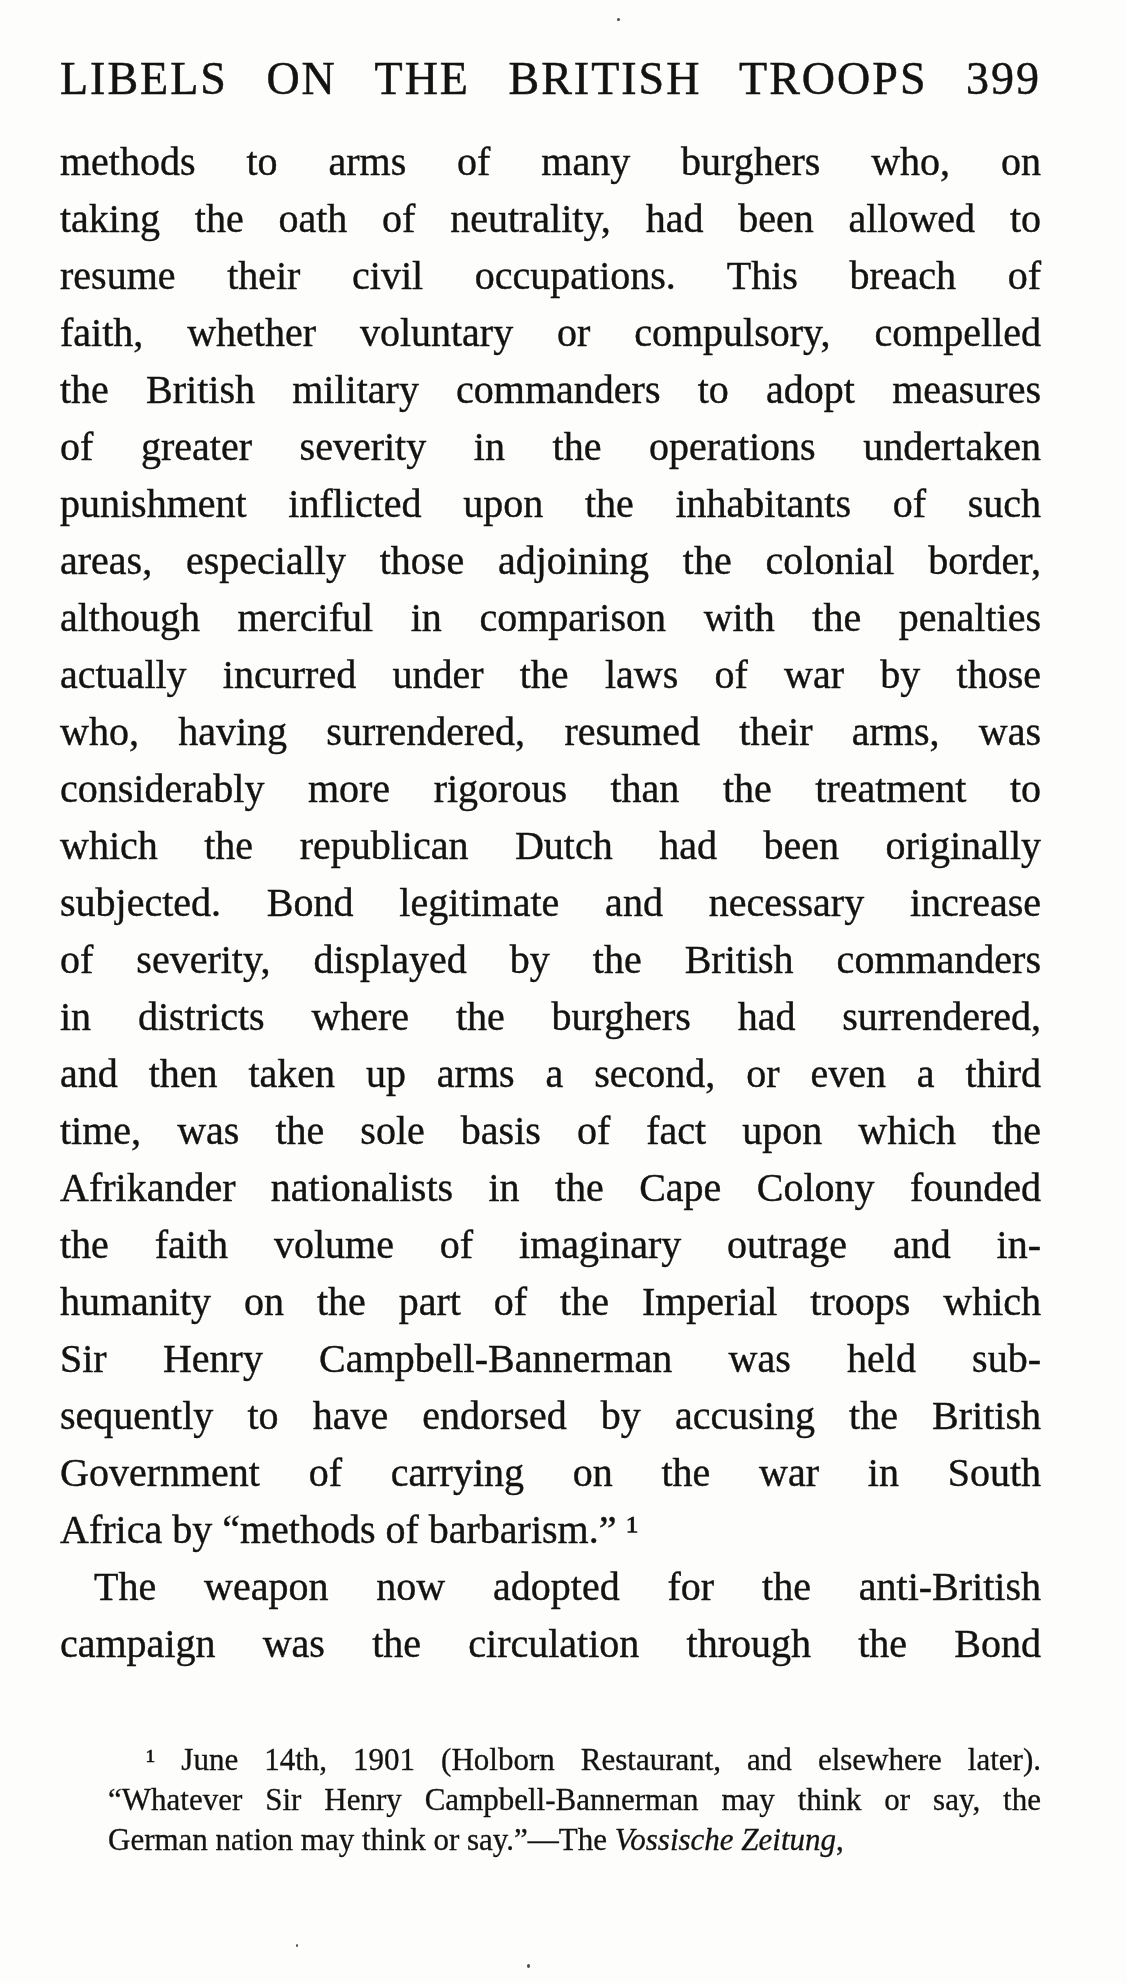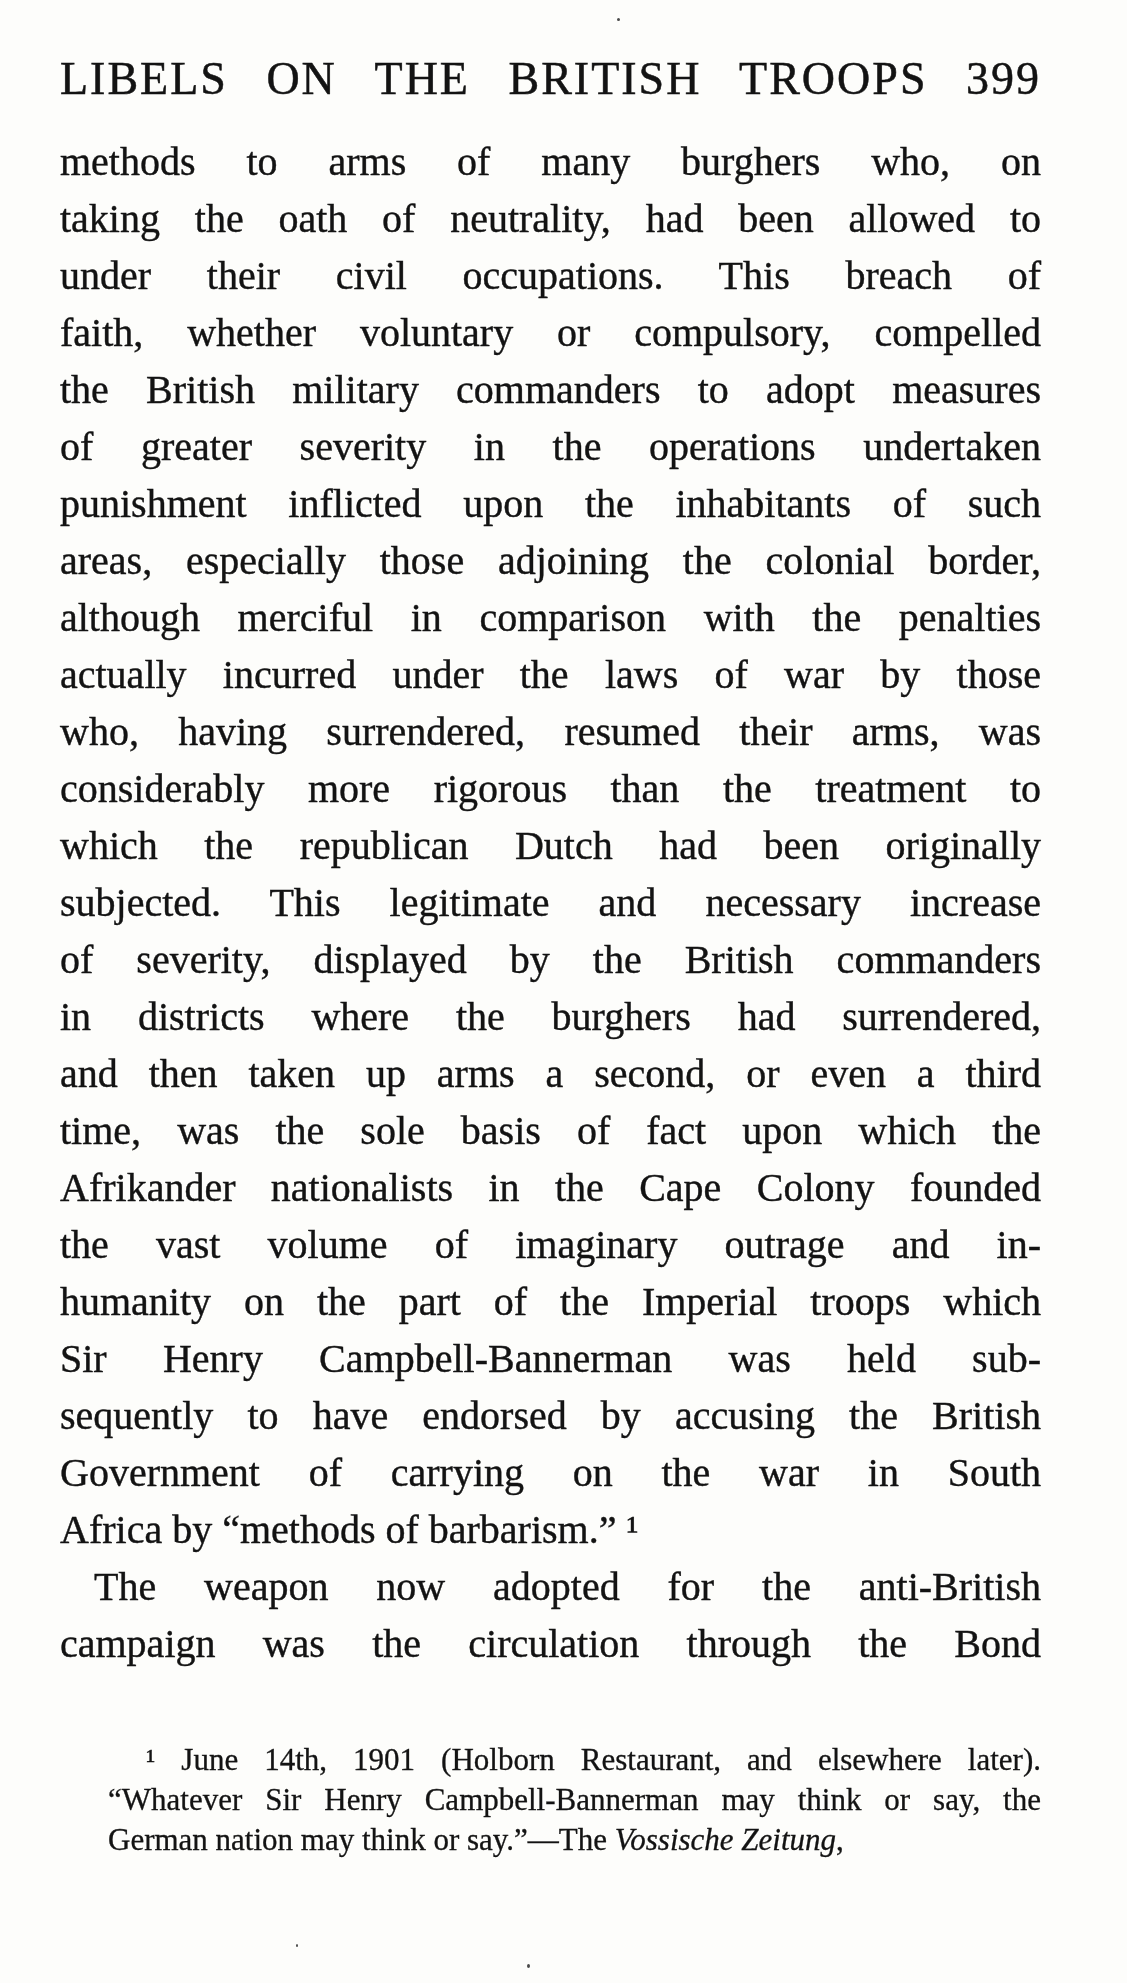--- a/index.html
+++ b/index.html
@@ -84,38 +84,38 @@
 
 <div class="page">
   <div class="column">
 
     <div class="running-head"><span>LIBELS ON THE BRITISH TROOPS</span> <span>399</span></div>
 
     <div class="body-block">
       <div>
         <div class="line">methods to arms of many burghers who, on</div>
         <div class="line">taking the oath of neutrality, had been allowed to</div>
-        <div class="line">under their civil occupations.  This breach of</div>
+        <div class="line">resume their civil occupations.  This breach of</div>
         <div class="line">faith, whether voluntary or compulsory, compelled</div>
         <div class="line">the British military commanders to adopt measures</div>
         <div class="line">of greater severity in the operations undertaken</div>
         <div class="line">punishment inflicted upon the inhabitants of such</div>
         <div class="line">areas, especially those adjoining the colonial border,</div>
         <div class="line">although merciful in comparison with the penalties</div>
         <div class="line">actually incurred under the laws of war by those</div>
         <div class="line">who, having surrendered, resumed their arms, was</div>
         <div class="line">considerably more rigorous than the treatment to</div>
         <div class="line">which the republican Dutch had been originally</div>
-        <div class="line">subjected.  This legitimate and necessary increase</div>
+        <div class="line">subjected.  Bond legitimate and necessary increase</div>
         <div class="line">of severity, displayed by the British commanders</div>
         <div class="line">in districts where the burghers had surrendered,</div>
         <div class="line">and then taken up arms a second, or even a third</div>
         <div class="line">time, was the sole basis of fact upon which the</div>
         <div class="line">Afrikander nationalists in the Cape Colony founded</div>
-        <div class="line">the vast volume of imaginary outrage and in-</div>
+        <div class="line">the faith volume of imaginary outrage and in-</div>
         <div class="line">humanity on the part of the Imperial troops which</div>
         <div class="line">Sir Henry Campbell-Bannerman was held sub-</div>
         <div class="line">sequently to have endorsed by accusing the British</div>
         <div class="line">Government of carrying on the war in South</div>
         <div class="line no-just">Africa by “methods of barbarism.” ¹</div>
       </div>
       <div>
         <div class="line indent">The weapon now adopted for the anti-British</div>
         <div class="line">campaign was the circulation through the Bond</div>
       </div>

